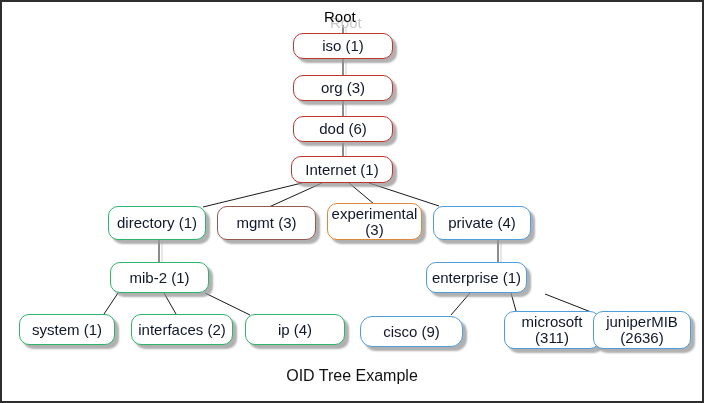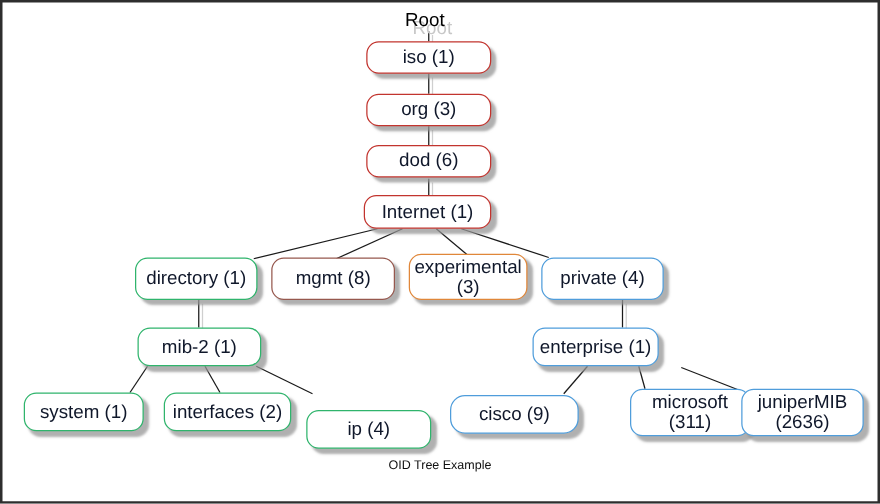--- a/index.html
+++ b/index.html
@@ -18,21 +18,21 @@
     white-space:nowrap;
   }
   .root-label {
     position:absolute; left:322px; top:6px; font-size:15px; color:#000; z-index:3;
   }
   .root-ghost {
     position:absolute; left:328px; top:12px; font-size:15px; z-index:1;
   }
   .title {
     position:absolute; left:0; right:0; top:365px; text-align:center;
-    font-size:10px; color:#111;
+    font-size:16px; color:#111;
   }
 </style>
 </head>
 <body>
 
 <div class="canvas">
   <svg class="edges" id="edges" viewBox="0 0 704 403" xmlns="http://www.w3.org/2000/svg">
       <line x1="344" y1="26" x2="344" y2="34" stroke="#cfcfcf" stroke-width="1"></line>
       <line x1="344" y1="60" x2="344" y2="76" stroke="#cfcfcf" stroke-width="1"></line>
       <line x1="344" y1="102" x2="344" y2="117" stroke="#cfcfcf" stroke-width="1"></line>
@@ -68,42 +68,42 @@
       <div class="node" style="left: 291px; top: 114px; width: 100px; height: 26px; border-color: rgb(194, 52, 46);">
         <div>dod (6)</div>
       </div>
       <div class="node" style="left: 289px; top: 154px; width: 102px; height: 27px; border-color: rgb(194, 52, 46);">
         <div>Internet (1)</div>
       </div>
       <div class="node" style="left: 106px; top: 204px; width: 98px; height: 34px; border-color: rgb(47, 180, 108);">
         <div>directory (1)</div>
       </div>
       <div class="node" style="left: 215px; top: 204px; width: 99px; height: 34px; border-color: rgb(150, 88, 78);">
-        <div>mgmt (8)</div>
+        <div>mgmt (3)</div>
       </div>
       <div class="node" style="left: 325px; top: 201px; width: 95px; height: 37px; border-color: rgb(224, 135, 58);">
         <div>experimental</div>
         <div>(3)</div>
       </div>
       <div class="node" style="left: 431px; top: 204px; width: 98px; height: 34px; border-color: rgb(79, 157, 219);">
         <div>private (4)</div>
       </div>
       <div class="node" style="left: 108px; top: 260px; width: 99px; height: 31px; border-color: rgb(47, 180, 108);">
         <div>mib-2 (1)</div>
       </div>
       <div class="node" style="left: 424px; top: 260px; width: 101px; height: 31px; border-color: rgb(79, 157, 219);">
         <div>enterprise (1)</div>
       </div>
       <div class="node" style="left: 17px; top: 312px; width: 96px; height: 31px; border-color: rgb(47, 180, 108);">
         <div>system (1)</div>
       </div>
       <div class="node" style="left: 129px; top: 312px; width: 102px; height: 31px; border-color: rgb(47, 180, 108);">
         <div>interfaces (2)</div>
       </div>
-      <div class="node" style="left: 243px; top: 326px; width: 100px; height: 31px; border-color: rgb(47, 180, 108); justify-content: center;">
+      <div class="node" style="left: 243px; top: 312px; width: 100px; height: 31px; border-color: rgb(47, 180, 108); justify-content: center;">
         <div>ip (4)</div>
       </div>
       <div class="node" style="left: 358px; top: 314px; width: 103px; height: 31px; border-color: rgb(79, 157, 219); border-radius: 12px;">
         <div>cisco (9)</div>
       </div>
       <div class="node" style="left: 474px; top: 309px; width: 96px; height: 38px; border-color: rgb(79, 157, 219); margin-left: 28px;">
         <div>microsoft</div>
         <div>(311)</div>
       </div>
       <div class="node" style="left: 591px; top: 309px; width: 98px; height: 38px; border-color: rgb(79, 157, 219);">

